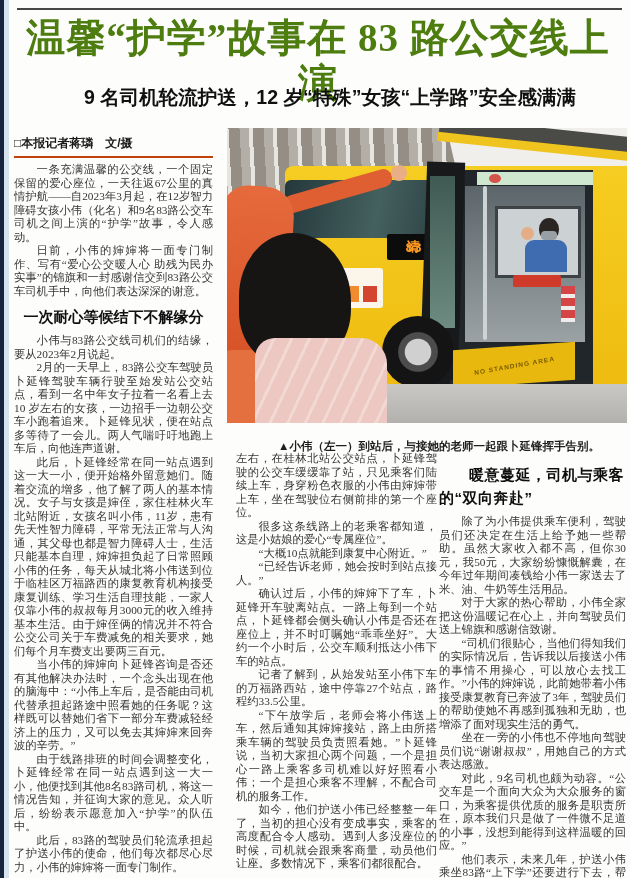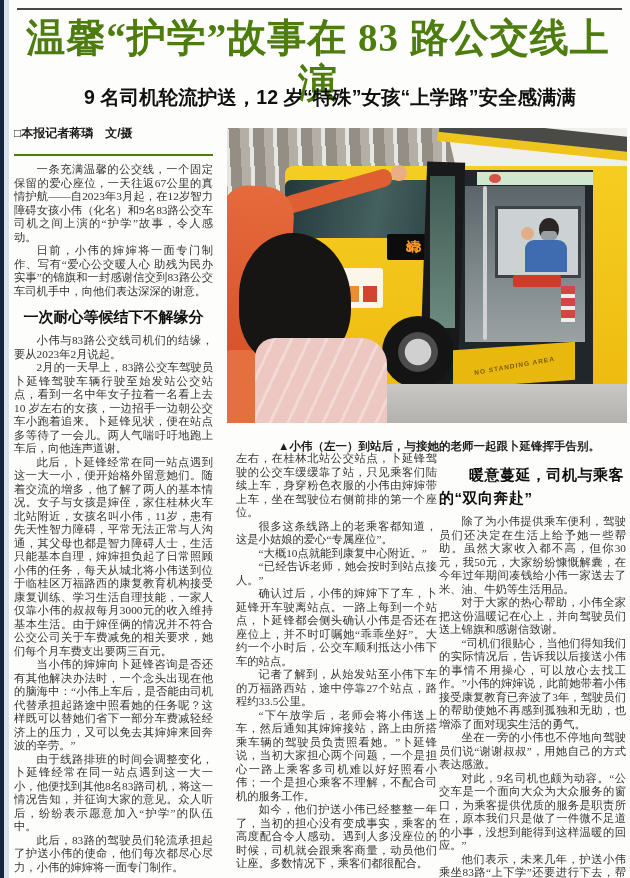--- a/index.html
+++ b/index.html
@@ -5,22 +5,22 @@
   html,body{margin:0;padding:0;background:#e9e9e9;}
   .page{position:relative;width:630px;height:878px;background:#fdfdfb;overflow:hidden;
         font-family:"Liberation Serif","DejaVu Serif",serif;}
   .edge-dark{position:absolute;left:0;top:0;bottom:0;width:4px;background:#16243d;}
   .edge-light{position:absolute;left:4px;top:0;bottom:0;width:5px;background:#d6e2ec;}
   .top-rule{position:absolute;left:17px;top:8px;width:605px;height:2px;background:#474747;}
   .headline{position:absolute;left:18px;top:16px;width:600px;margin:0;text-align:center;
         font:700 39px/1.15 "Liberation Serif","DejaVu Serif",serif;letter-spacing:1px;color:#4d7c0f;}
   .subheadline{position:absolute;left:18px;top:74px;width:600px;margin:12px;text-align:center;
         font:700 19.5px/1.2 "Liberation Sans","DejaVu Sans",sans-serif;color:#101010;}
-  .byline{position:absolute;left:14px;top:126px;width:199px;padding-bottom:14px;
-        border-bottom:2px solid #4d7c0f;
+  .byline{position:absolute;left:14px;top:136px;width:199px;padding-bottom:6px;
+        border-bottom:2px solid #c2410c;
         font:700 12px/1.2 "Liberation Sans","DejaVu Sans",sans-serif;color:#1a1a1a;}
   .col{position:absolute;}
   .col p{margin:0;text-indent:2em;text-align:justify;
         font-size:11.3px;line-height:13.5px;color:#343434;}
   .col p.noindent{text-indent:0;font-family:Liberation Serif, serif;}
   h3.sec{margin:8px 0 7px;text-align:center;color:#0f0f0f;
         font:700 15px/1.4 "Liberation Sans","DejaVu Sans",sans-serif;}
   h3.sec-left{text-align:left;text-indent:2em;line-height:1.5;margin:9px 0 6px;letter-spacing:.5px;}
   .caption{position:absolute;left:230px;top:428px;width:396px;margin:11px;text-align:center;
         font:700 11.5px/1.3 "Liberation Sans","DejaVu Sans",sans-serif;color:#1e1e1e;}

